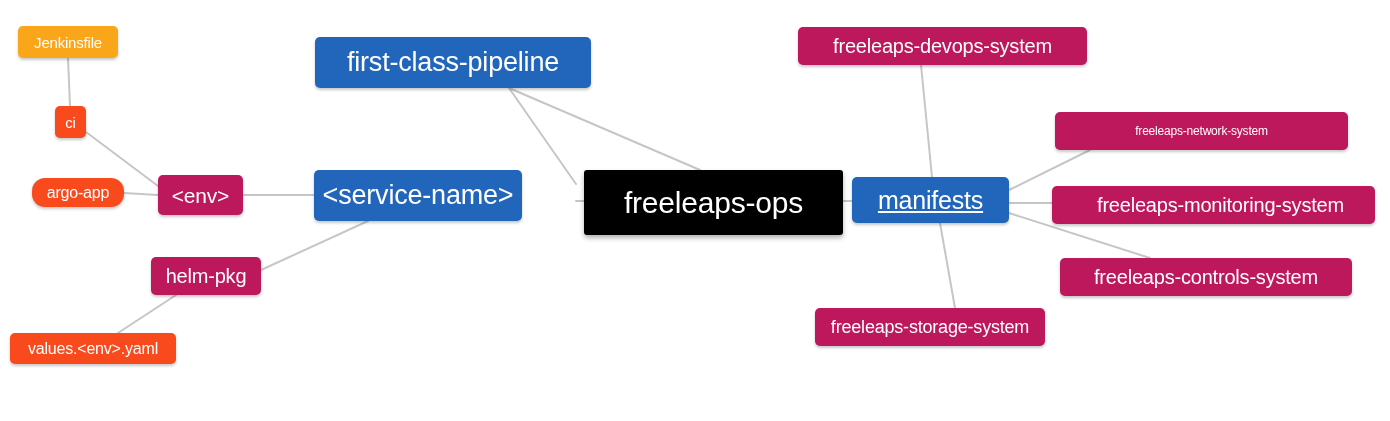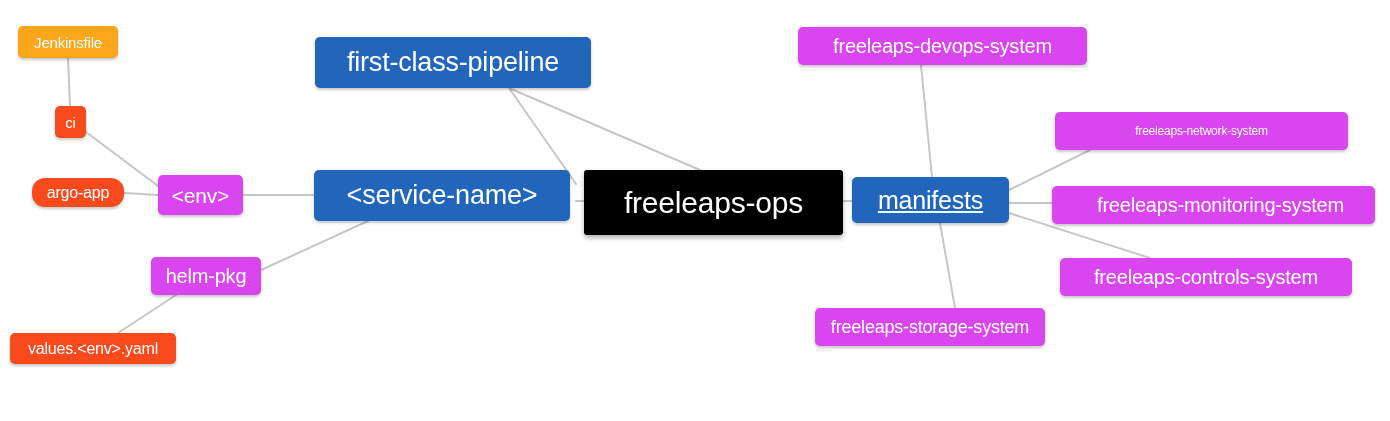--- a/index.html
+++ b/index.html
@@ -38,21 +38,21 @@
     letter-spacing: -0.2px;
     line-height: 1;
     padding: 0 10px;
   }
   .node.root {
     background: #000000;
     border-radius: 3px;
     box-shadow: 0 3px 5px rgba(0,0,0,0.3);
   }
   .node.blue   { background: #2266bb; }
-  .node.green  { background: #d946ef; }
+  .node.green  { background: #be185d; }
   .node.red    { background: #f94a1e; }
   .node.orange { background: #faa61a; text-align: center; }
 </style>
 </head>
 <body>
 
 <div id="mindmap">
   <svg id="edge-layer" viewBox="0 0 1390 421" preserveAspectRatio="none">
       <line x1="68" y1="58" x2="70" y2="106" stroke="#c6c6c6" stroke-width="2" stroke-linecap="round"></line>
       <line x1="86" y1="132" x2="158" y2="186" stroke="#c6c6c6" stroke-width="2" stroke-linecap="round"></line>
@@ -71,21 +71,21 @@
       <line x1="940" y1="223" x2="955" y2="308" stroke="#c6c6c6" stroke-width="2" stroke-linecap="round"></line>
     </svg>
   <div id="node-layer">
       <div class="node orange" style="left: 18px; top: 26px; width: 100px; height: 32px; font-size: 15px;">Jenkinsfile</div>
       <div class="node red" style="left: 55px; top: 106px; width: 31px; height: 32px; font-size: 15px;">ci</div>
       <div class="node red" style="left: 32px; top: 178px; width: 92px; height: 29px; font-size: 16px; border-radius: 13px;">argo-app</div>
       <div class="node red" style="left: 10px; top: 333px; width: 166px; height: 31px; font-size: 16px;">values.&lt;env&gt;.yaml</div>
       <div class="node green" style="left: 158px; top: 175px; width: 85px; height: 40px; font-size: 21px;">&lt;env&gt;</div>
       <div class="node green" style="left: 151px; top: 257px; width: 110px; height: 38px; font-size: 20px;">helm-pkg</div>
       <div class="node blue" style="left: 315px; top: 37px; width: 276px; height: 51px; font-size: 27px;">first-class-pipeline</div>
-      <div class="node blue" style="left: 314px; top: 170px; width: 256px; height: 51px; font-size: 27px;">&lt;service-name&gt;</div>
+      <div class="node blue" style="left: 314px; top: 170px; width: 208px; height: 51px; font-size: 27px;">&lt;service-name&gt;</div>
       <div class="node root" style="left: 584px; top: 170px; width: 259px; height: 65px; font-size: 30px;">freeleaps-ops</div>
       <div class="node blue" style="left: 852px; top: 177px; width: 157px; height: 46px; font-size: 25px; text-decoration: underline;">manifests</div>
       <div class="node green" style="left: 798px; top: 27px; width: 289px; height: 38px; font-size: 20px;">freeleaps-devops-system</div>
       <div class="node green" style="left: 1055px; top: 112px; width: 293px; height: 38px; font-size: 12px;">freeleaps-network-system</div>
       <div class="node green" style="left: 1052px; top: 186px; width: 323px; height: 38px; font-size: 20px; padding-left: 24px;">freeleaps-monitoring-system</div>
       <div class="node green" style="left: 1060px; top: 258px; width: 292px; height: 38px; font-size: 20px;">freeleaps-controls-system</div>
       <div class="node green" style="left: 815px; top: 308px; width: 230px; height: 38px; font-size: 18px;">freeleaps-storage-system</div>
     </div>
 </div>
 

